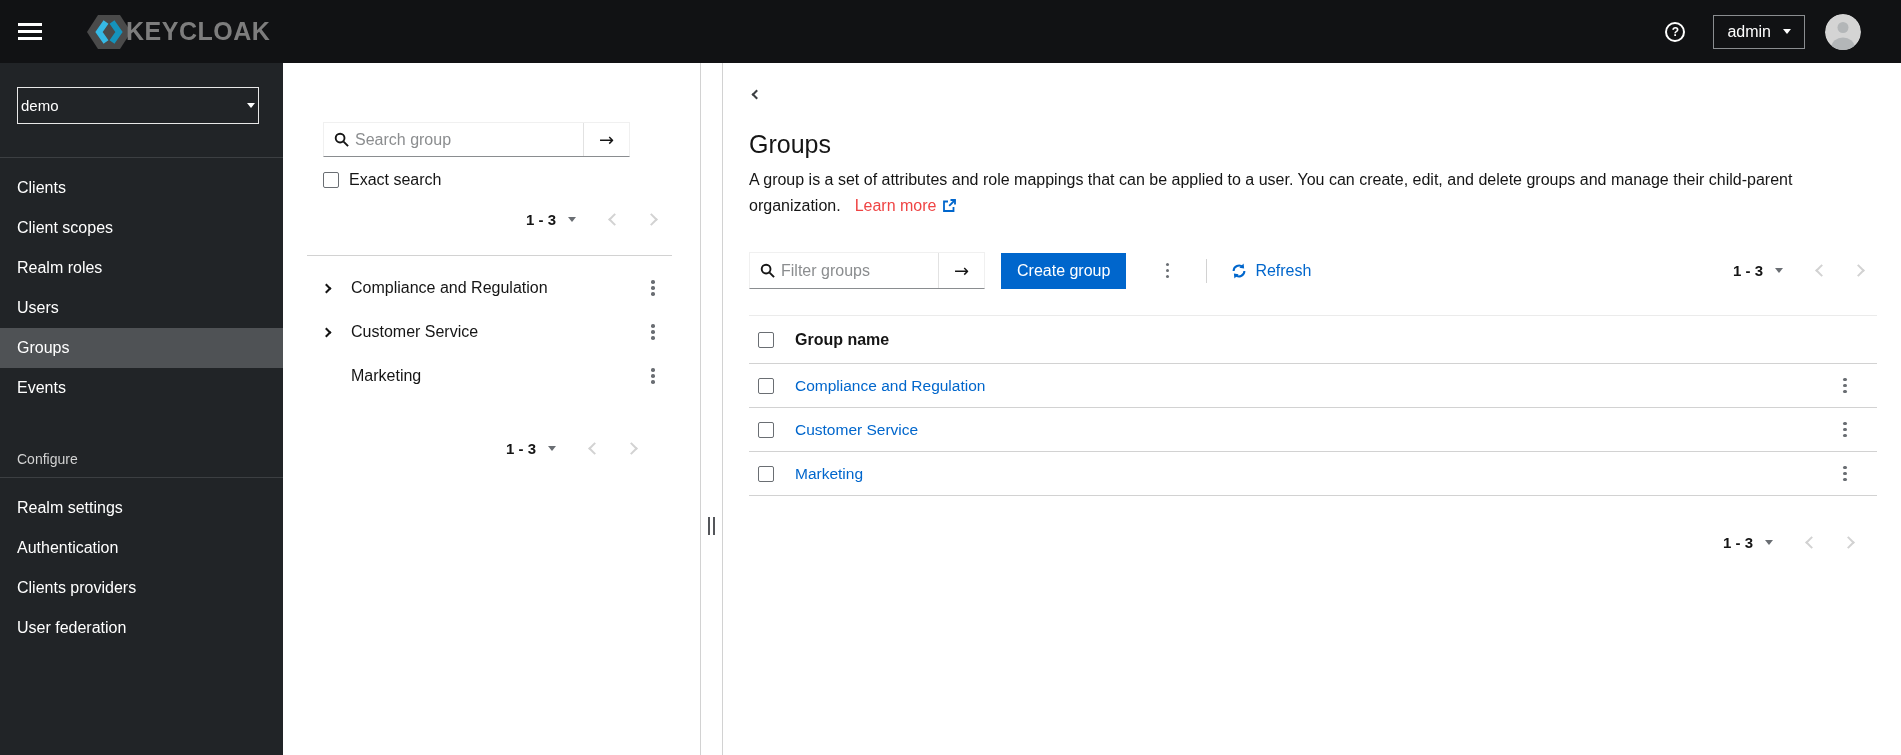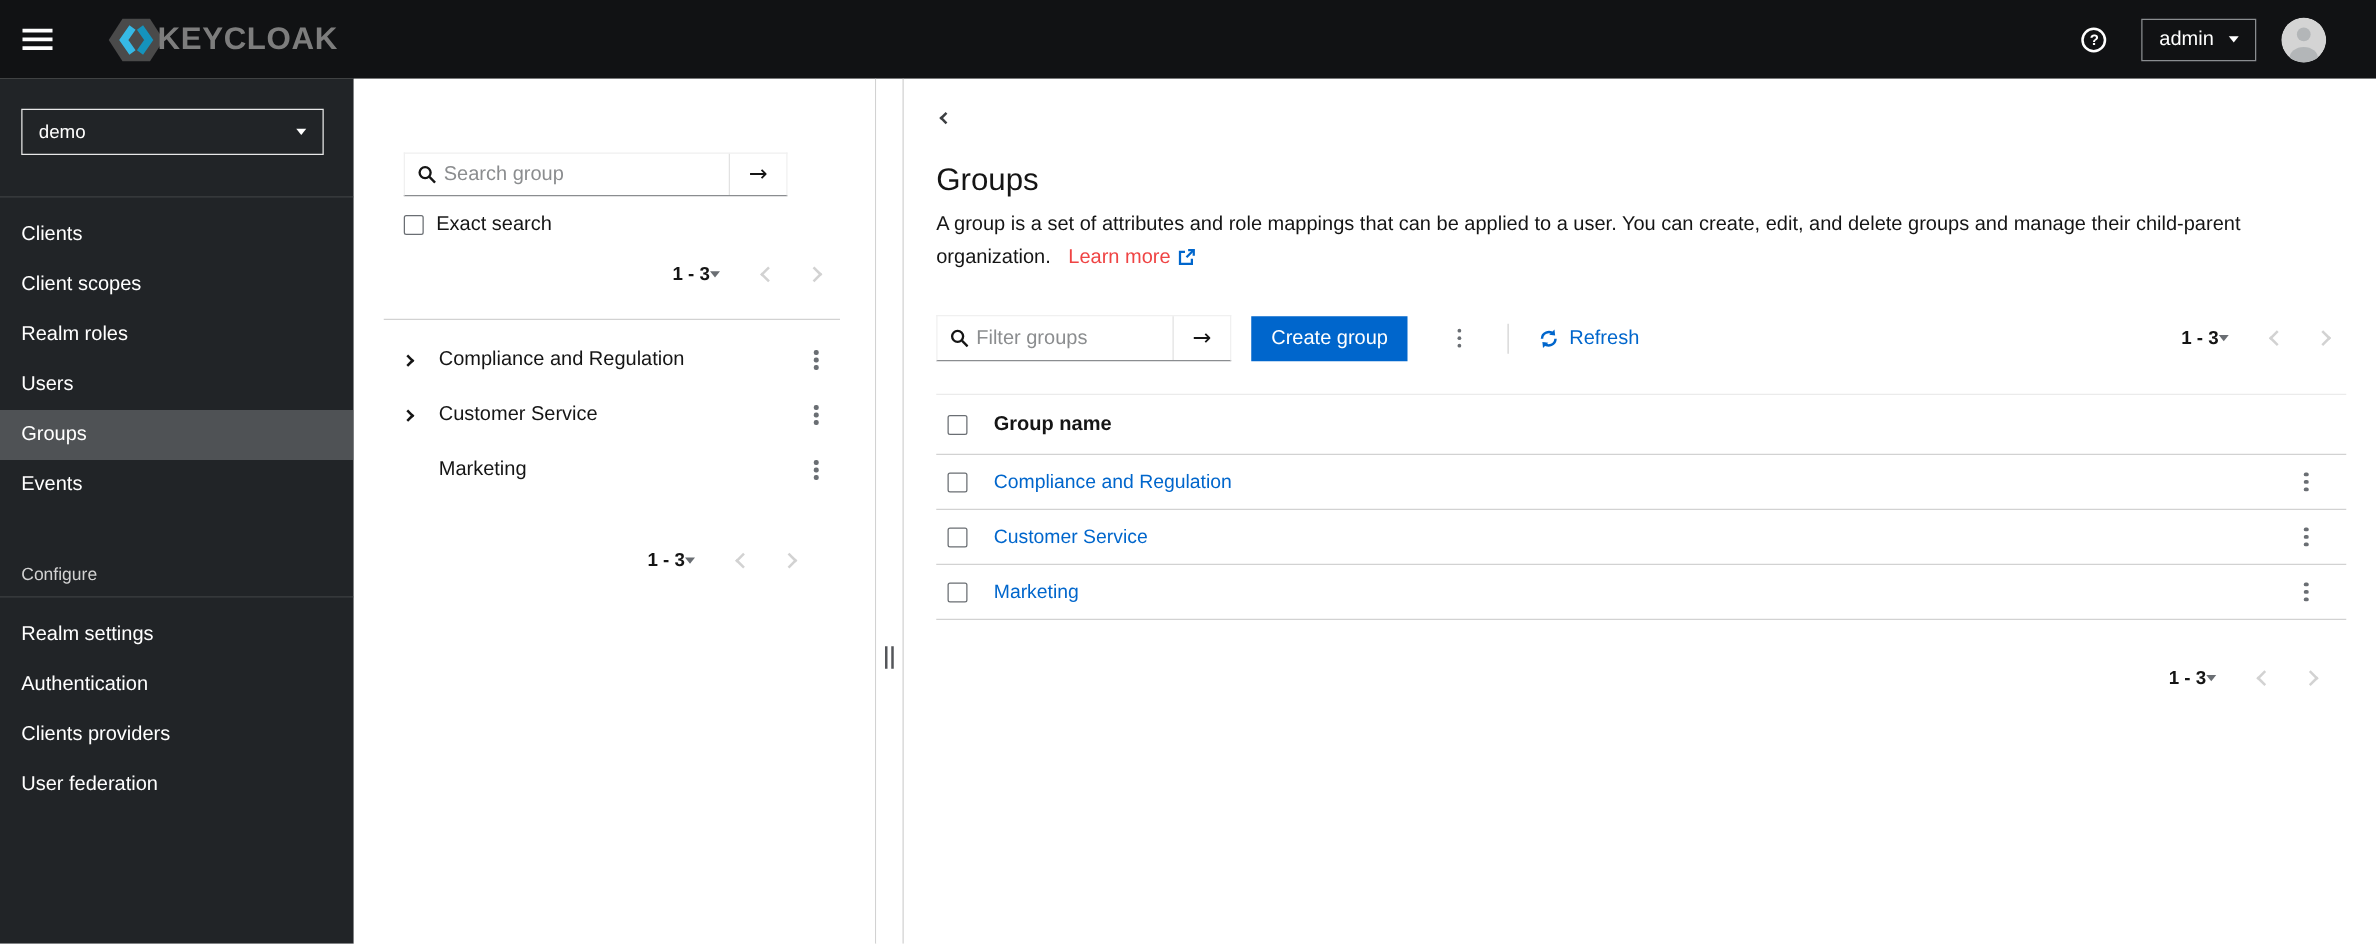--- a/index.html
+++ b/index.html
@@ -23,42 +23,42 @@
   .caret { display:inline-block; width:0; height:0; border-left:4.5px solid transparent; border-right:4.5px solid transparent; border-top:5.5px solid #6a6e73; }
   .caret.light { border-top-color:#fff; }
   .avatar { width:36px; height:36px; border-radius:50%; display:block; }
 
   
   .layout { display:flex; flex:1; min-height:0; }
 
   
   .sidebar { width:283px; background:#212427; color:#fff; flex-shrink:0; overflow:hidden; }
   .realm-area { padding:24px 24px 33px 17px; border-bottom:1px solid #3c3f42; }
-  .realm-select { width:100%; border:1px solid #e8e8e8; height:37px; display:flex; align-items:center; justify-content:space-between; padding:0 13px; font-size:15px; color:#fff; }
+  .realm-select { width:100%; border:1px solid #e8e8e8; height:37px; display:flex; align-items:center; justify-content:space-between; padding:0 3px; font-size:15px; color:#fff; }
   .nav-title { font-size:14px; color:#d2d2d2; padding:13px 17px 10px; border-bottom:1px solid #3c3f42; }
   .nav-list { padding-top:10px; }
   .nav-item { display:block; width:100%; text-align:left; font-size:16px; color:#fff; padding:0 17px; height:40px; line-height:40px; }
   .nav-item.active { background:#4f5255; }
   .nav-sec2 { margin-top:30px; }
 
   
   .tree-panel { width:418px; flex-shrink:0; border-right:1px solid #d2d2d2; padding:59px 28px 0 40px; background:#fff; }
   .search-group { display:flex; width:307px; height:35px; border:1px solid #f0f0f0; border-bottom:1px solid #8a8d90; }
   .search-box { flex:1; display:flex; align-items:center; min-width:0; }
   .search-ico { flex-shrink:0; margin:0 6px 0 10px; display:flex; }
   .search-box input { border:0; outline:none; width:100%; font:inherit; font-size:16px; color:#151515; }
   .search-box input::placeholder { color:#8b8d8f; }
   .arrow-btn { width:46px; border-left:1px solid #e2e2e2; display:flex; align-items:center; justify-content:center; }
   .arrow-glyph { font-family:"DejaVu Sans", sans-serif; font-size:18px; color:#151515; line-height:1; }
   .arrow-glyph::after { content:"\2192"; }
   .exact-row { margin-top:14px; display:flex; align-items:center; gap:10px; font-size:16px; }
   input[type="checkbox"] { appearance:none; -webkit-appearance:none; width:16px; height:16px; border:1px solid #6a6e73; border-radius:2px; background:#fff; cursor:pointer; flex-shrink:0; }
 
   .pagination { display:flex; align-items:center; justify-content:flex-end; height:36px; }
-  .pag-toggle { display:flex; align-items:center; gap:0; font-size:15px; font-weight:700; color:#151515; padding:0 8px; }
+  .pag-toggle { display:flex; align-items:center; gap:12px; font-size:15px; font-weight:700; color:#151515; padding:0 8px; }
   .pag-nav { display:flex; margin-left:12px; }
   .pag-btn { padding:0 14px; color:#d2d2d2; display:flex; align-items:center; }
   .chev { display:inline-block; width:9px; height:9px; border-top:2px solid currentColor; border-right:2px solid currentColor; }
   .chev.right { transform:rotate(45deg); }
   .chev.left  { transform:rotate(-135deg); }
   .chev.sm { width:7px; height:7px; }
   .tree-pag-top { margin-top:12px; padding-right:2px; }
   .tree-divider { border:0; border-top:1px solid #d2d2d2; margin:18px 0 10px -16px; }
   .tree-item { display:flex; align-items:center; height:44px; padding-right:4px; }
   .tw { width:28px; flex-shrink:0; display:flex; align-items:center; }

